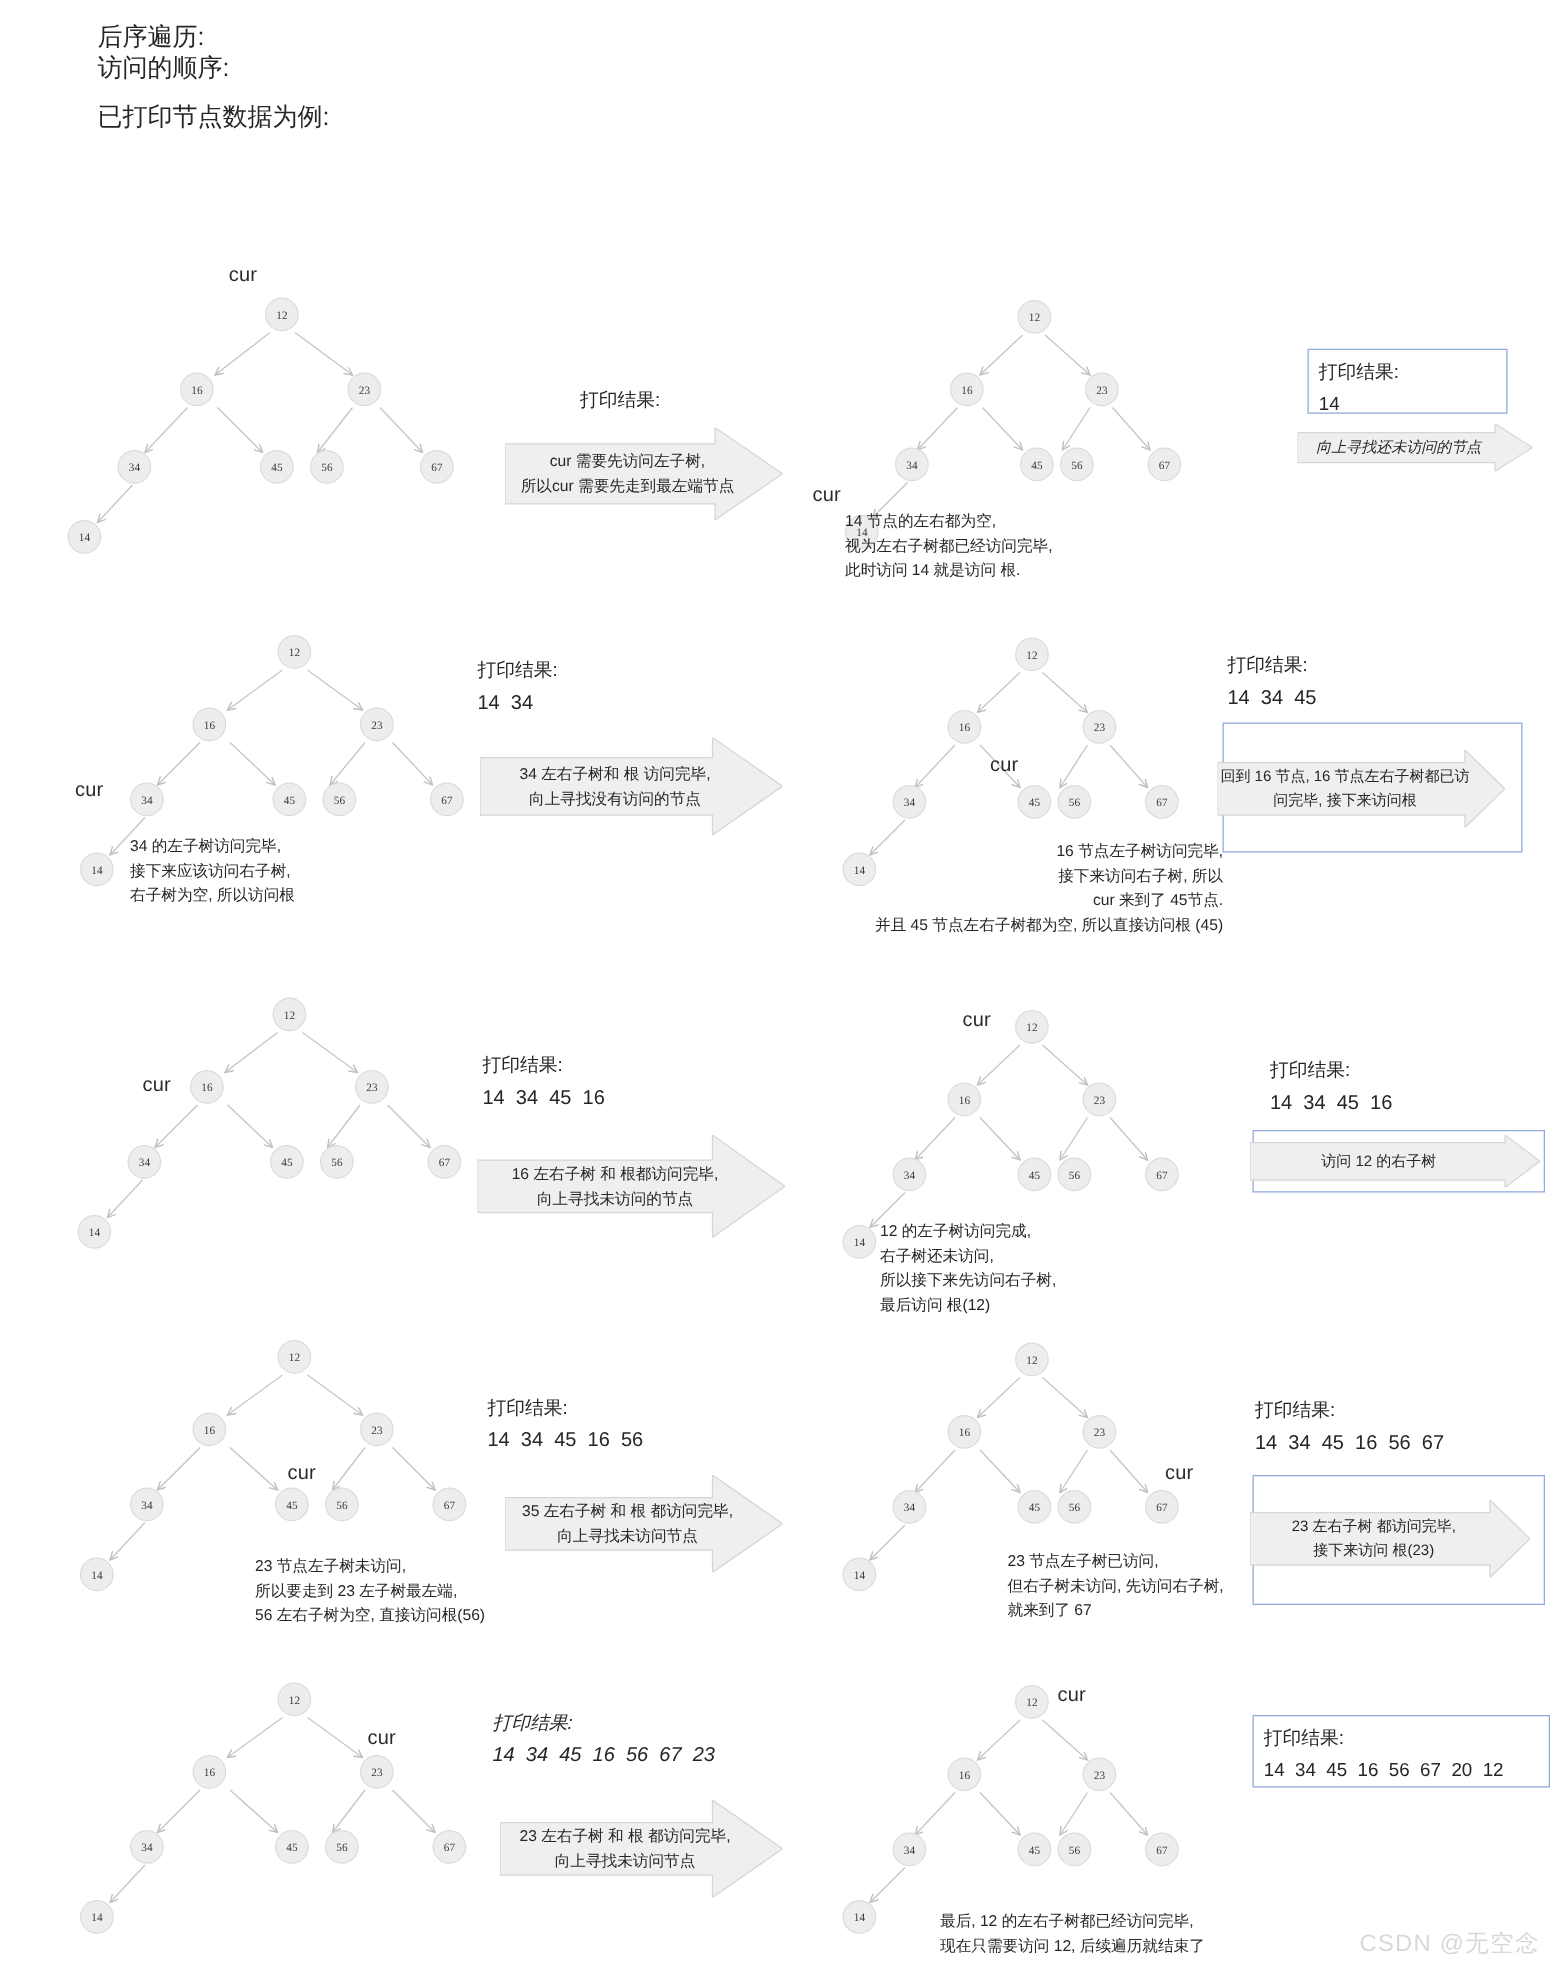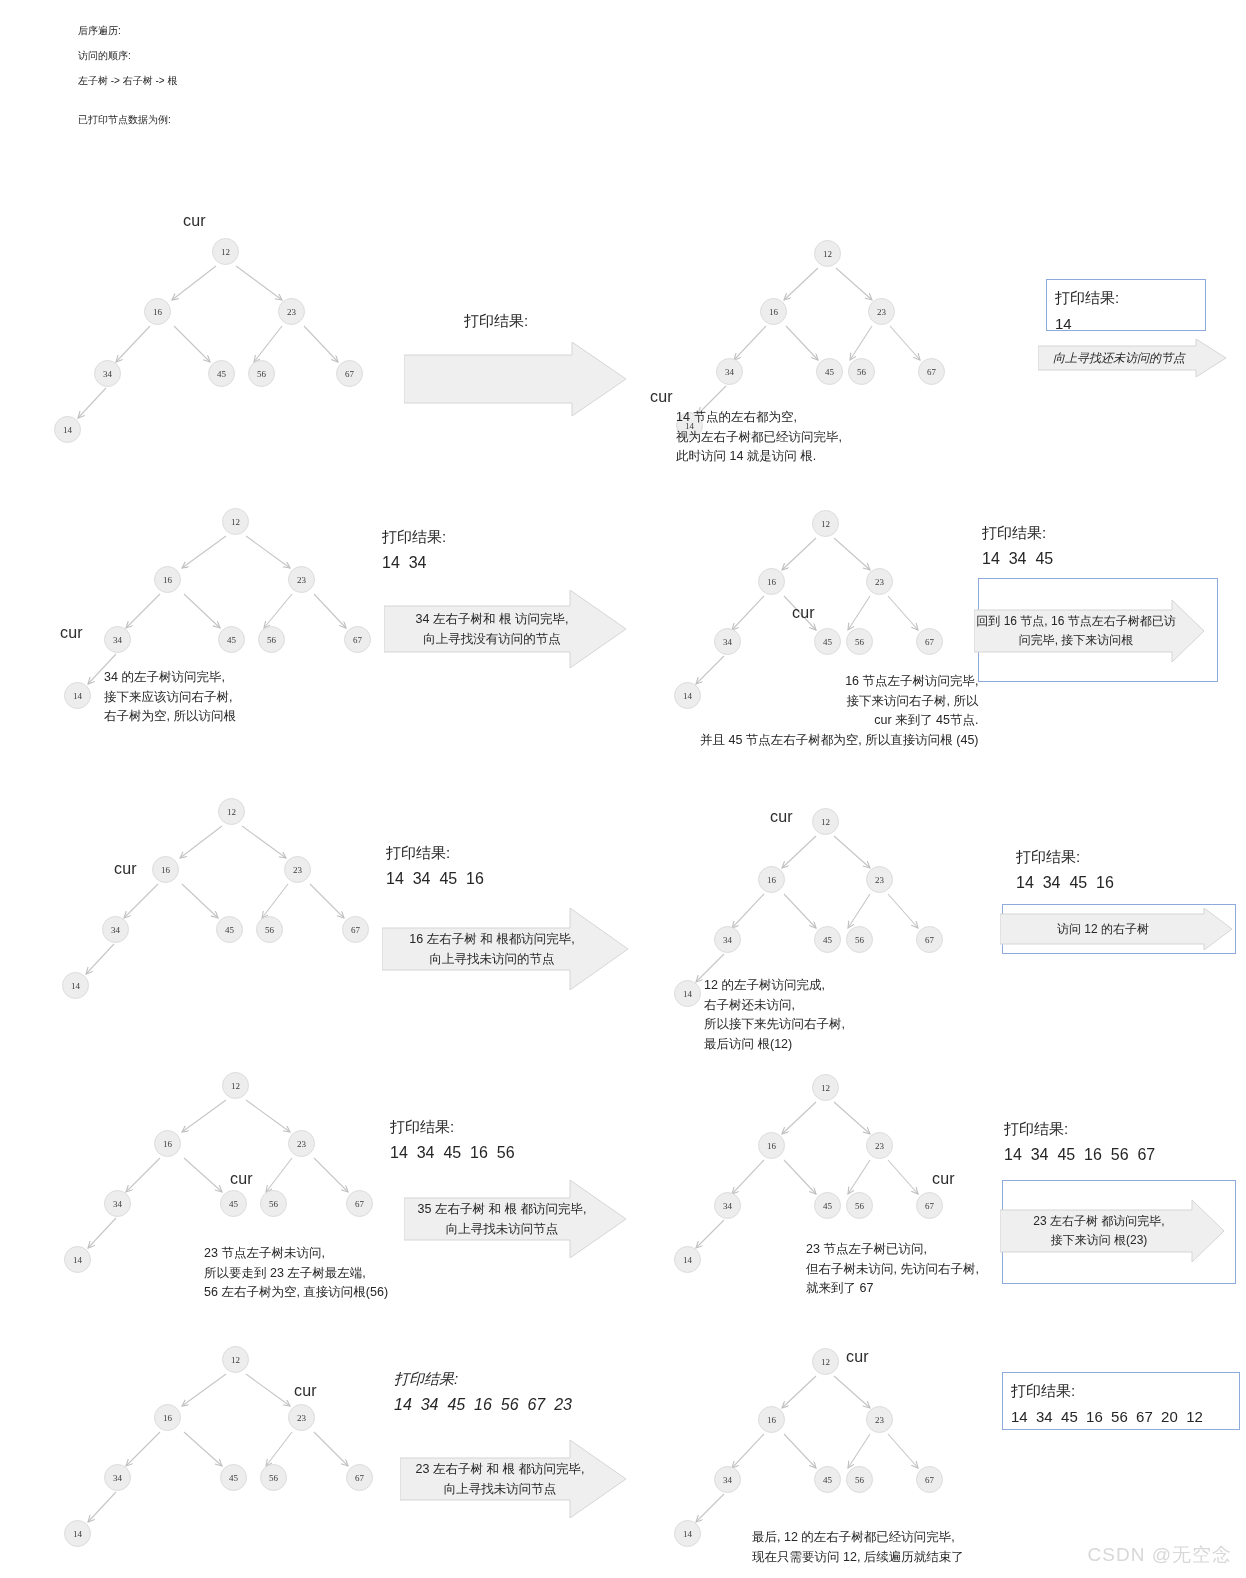--- a/index.html
+++ b/index.html
@@ -4,21 +4,21 @@
 <style>
   html,body{margin:0;padding:0;}
   body{
     width:1246px;height:1578px;position:relative;background:#ffffff;
     font-family:"Liberation Sans","DejaVu Sans",sans-serif;color:#2b2b2b;
     overflow:hidden;
   }
   .abs{position:absolute;}
 
   
-  #header{left:78px;top:18px;width:600px;font-size:10px;line-height:25px;color:#262626;}
+  #header{left:78px;top:18px;width:600px;font-size:20px;line-height:25px;color:#262626;}
   #header .gap{height:14px;}
 
   
   .tree{position:absolute;}
   .tree svg{position:absolute;left:0;top:0;overflow:visible;}
   .node{
     position:absolute;border-radius:50%;
     background:#ededed;border:1px solid #dcdcdc;
     display:flex;align-items:center;justify-content:center;
     font-size:9px;color:#3a3a3a;box-sizing:border-box;
@@ -60,21 +60,20 @@
     position:absolute;right:14px;bottom:10px;font-size:19px;color:#d8d8d8;
     letter-spacing:1px;white-space:nowrap;
   }
 </style>
 </head>
 <body>
 
 <div id="header" class="abs">
   <div>后序遍历:</div>
   <div>访问的顺序:</div>
-  <div>左子树 -&gt; 右子树 -&gt; 根</div>
   <div class="gap"></div>
   <div>已打印节点数据为例:</div>
 </div>
 
 <div class="tree" style="left:50px;top:230px;width:360px;height:210px;">
   <svg width="360" height="210">
     <defs>
       <marker id="ah" markerWidth="7" markerHeight="7" refX="6" refY="3" orient="auto">
         <path d="M0,0 L6,3 L0,6" fill="none" stroke="#bfbfbf" stroke-width="1"></path>
       </marker>
@@ -99,20 +98,22 @@
   <div class="node n-sm" style="left:4px;top:186px;">14</div>
   <div class="cur-label" style="left:133px;top:-18px;">cur</div>
 </div>
 
 <div class="print-label" style="left:464px;top:308px;">打印结果:</div>
 
 <div class="blockarrow" style="left:404px;top:342px;width:222px;height:74px;">
   <svg width="222" height="74" viewBox="0 0 222 74">
     <path d="M0,13 L168,13 L168,0 L222,37 L168,74 L168,61 L0,61 Z" fill="#efefef" stroke="#d5d5d5" stroke-width="1"></path>
   </svg>
+  <div class="txt">cur 需要先访问左子树,
+所以cur 需要先走到最左端节点</div>
 </div>
 
 <div class="tree" style="left:690px;top:232px;width:270px;height:210px;">
   <svg width="270" height="210">
     <g stroke="#c6c6c6" stroke-width="1.1" fill="none" marker-end="url(#ah)">
       <line x1="128" y1="36" x2="94" y2="68"></line>
       <line x1="146" y1="36" x2="182" y2="68"></line>
       <line x1="76" y1="94" x2="44" y2="128"></line>
       <line x1="96" y1="94" x2="128" y2="128"></line>
       <line x1="182" y1="94" x2="160" y2="128"></line>

